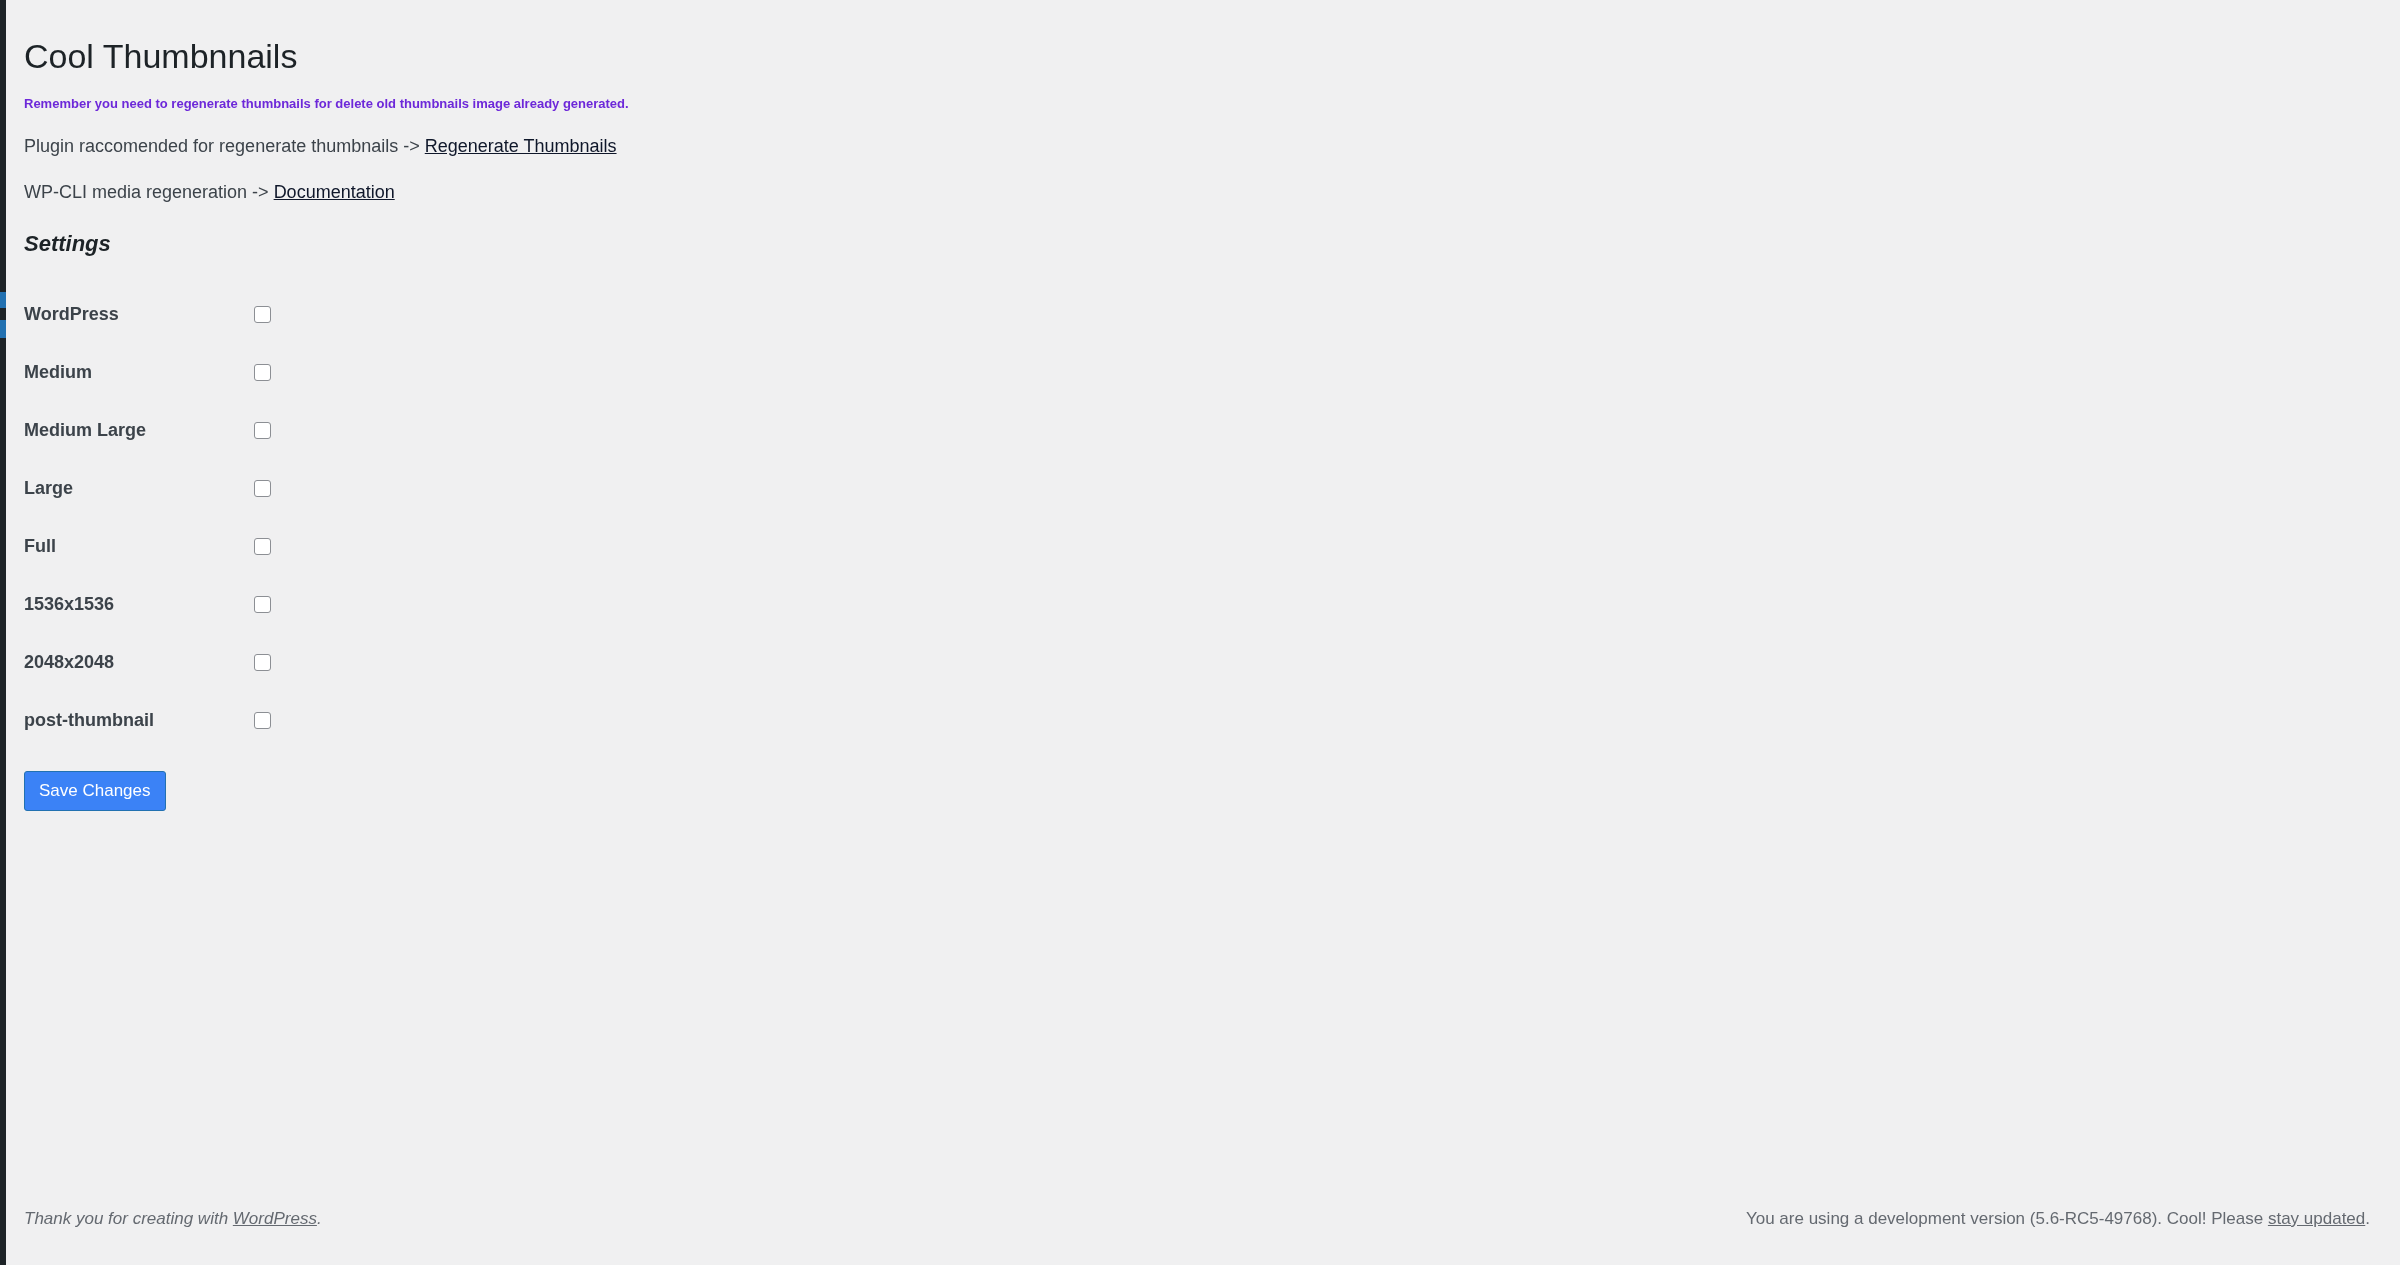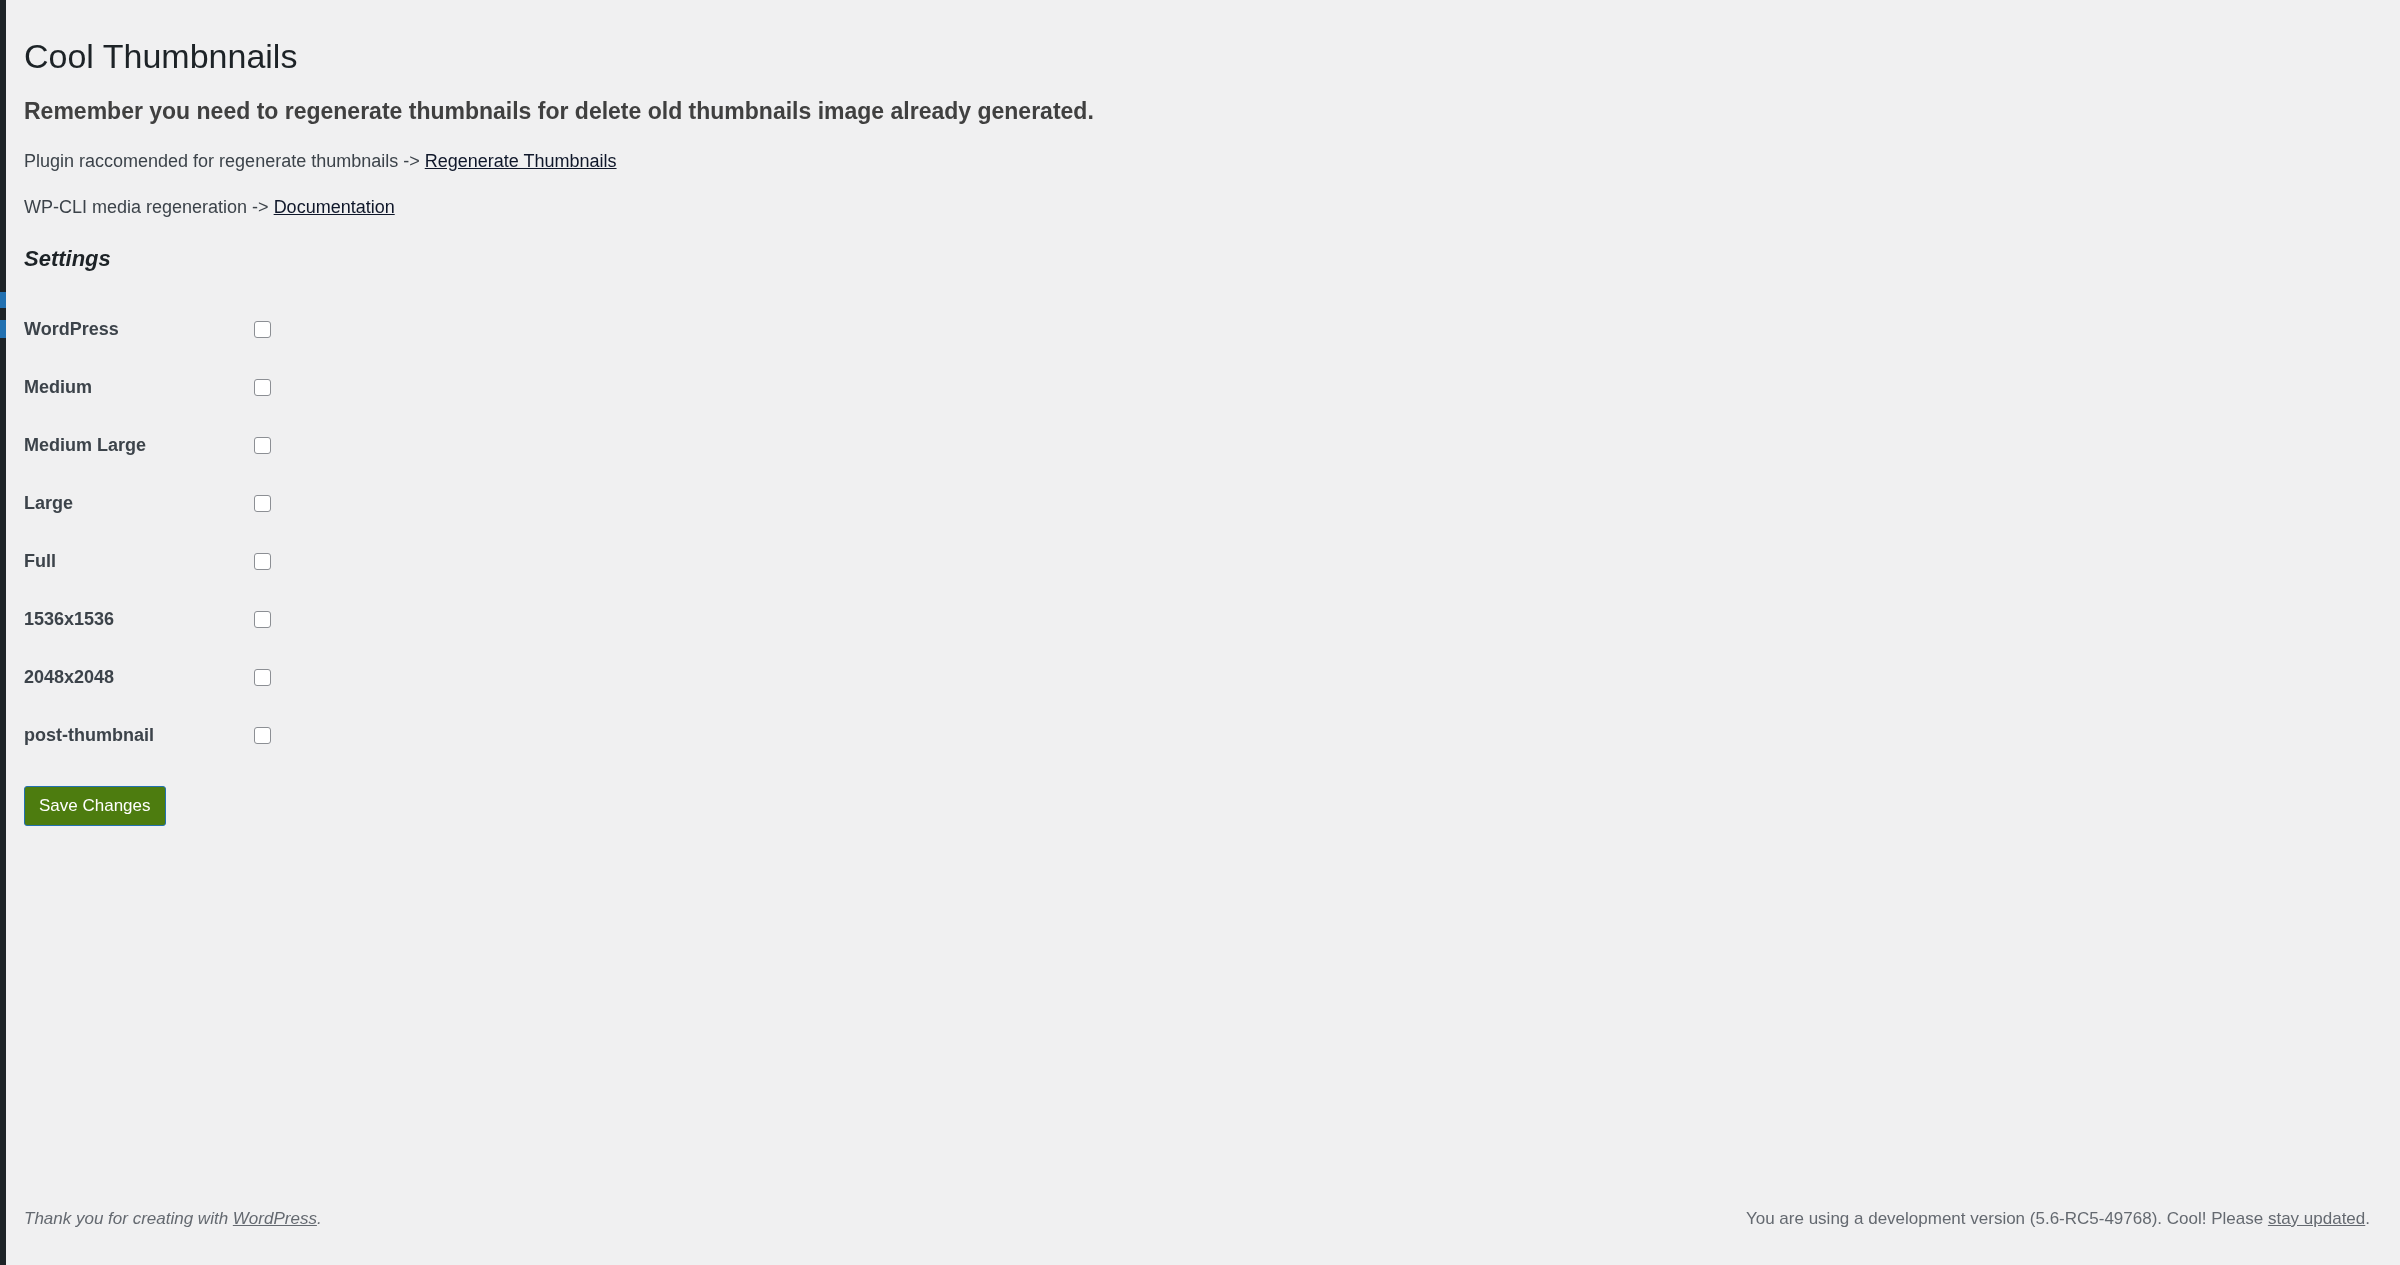--- a/index.html
+++ b/index.html
@@ -52,23 +52,23 @@
   h1.page-title {
     font-size: 34px;
     font-weight: 400;
     line-height: 1.3;
     color: #1d2327;
     margin: 9px 0 0 0;
     padding: 9px 0 4px 0;
   }
 
   p.intro-strong {
-    font-size: 23px;
+    font-size: 13px;
     font-weight: bold;
-    color: #404040;
+    color: #6d28d9;
     margin: 12px 0 0 0;
     line-height: 1.5;
   }
 
   p.intro-line {
     font-size: 18px;
     font-weight: 400;
     color: #3c434a;
     margin: 19px 0 0 0;
     line-height: 1.5;
@@ -121,21 +121,21 @@
   }
   .wp-checkbox:checked {
     background: #2271b1;
     border-color: #2271b1;
   }
 
   
   #submit-area { padding-top: 22px; }
   .button-primary {
     display: inline-block;
-    background: #4d7c0f;
+    background: #3b82f6;
     border: 1px solid #2271b1;
     border-radius: 3px;
     color: #fff;
     font-size: 17px;
     font-family: inherit;
     line-height: 1;
     padding: 10px 14px 11px 14px;
     cursor: pointer;
     text-decoration: none;
   }

